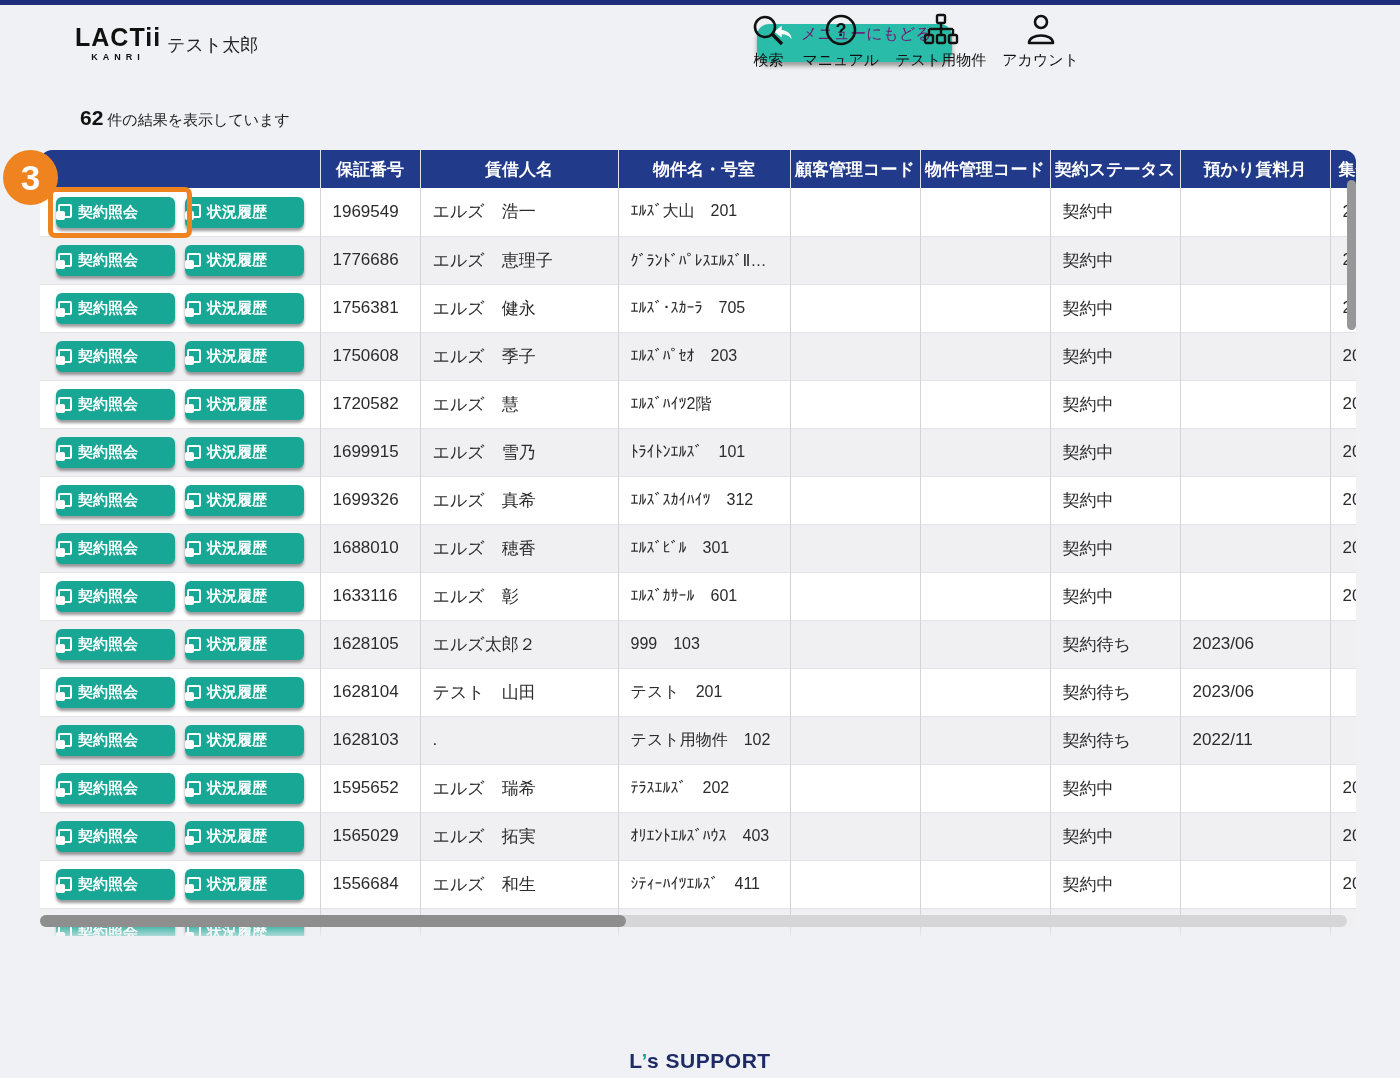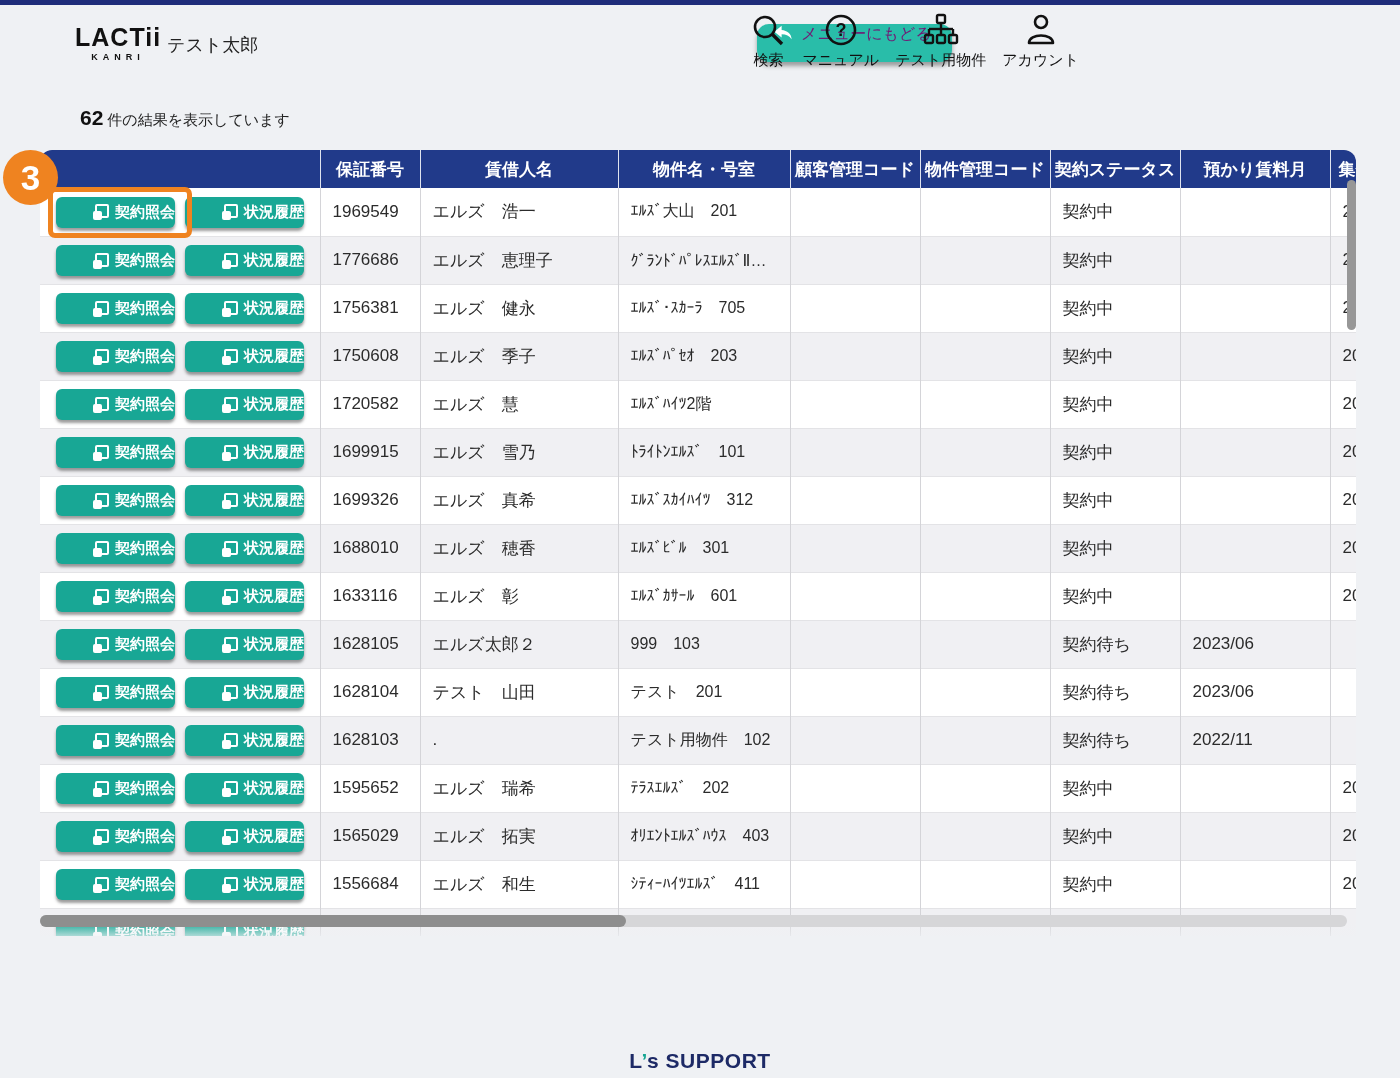--- a/index.html
+++ b/index.html
@@ -54,21 +54,21 @@
   tbody tr + tr td { border-top:1px solid #e3e3e6; }
   tbody td {
     border-left:1px solid #d4d4d8; font-size:17px; color:#2b2b2b;
     padding:0 0 0 12px; white-space:nowrap; overflow:hidden; vertical-align:middle;
   }
   tbody td:first-child { border-left:none; padding-left:16px; }
   td.cell-property { font-size:16px; }
   td.cell-actions { display:flex; align-items:center; gap:10px; height:48px; border-left:none; }
   .action-btn {
     height:31px; width:119px; background:#18a795; color:#fff; border:none; border-radius:6px;
-    font-size:15px; font-weight:700; display:inline-flex; align-items:center; justify-content:flex-end;
+    font-size:15px; font-weight:700; display:inline-flex; align-items:center; justify-content:flex-start;
     gap:6px; cursor:pointer; box-shadow:0 3px 3px rgba(60,60,60,.5); font-family:inherit;
   }
   .pages-icon { position:relative; width:16px; height:16px; flex:0 0 16px; }
   .pages-icon::before { content:""; position:absolute; right:0; top:0; width:10px; height:10px; border:2px solid #fff; border-radius:2px; }
   .pages-icon::after { content:""; position:absolute; left:0; bottom:0; width:9px; height:9px; background:#fff; border-radius:2px; }
 
   
   .hscroll-track { position:absolute; left:40px; top:915px; width:1307px; height:12px; background:#d6d6d8; border-radius:6px; z-index:6; }
   .hscroll-thumb { position:absolute; left:0; top:0; width:586px; height:12px; background:#8e8e8e; border-radius:6px; cursor:pointer; }
   .vscroll-thumb { position:absolute; left:1347px; top:180px; width:9px; height:150px; background:#979797; border-radius:5px; z-index:6; cursor:pointer; }

